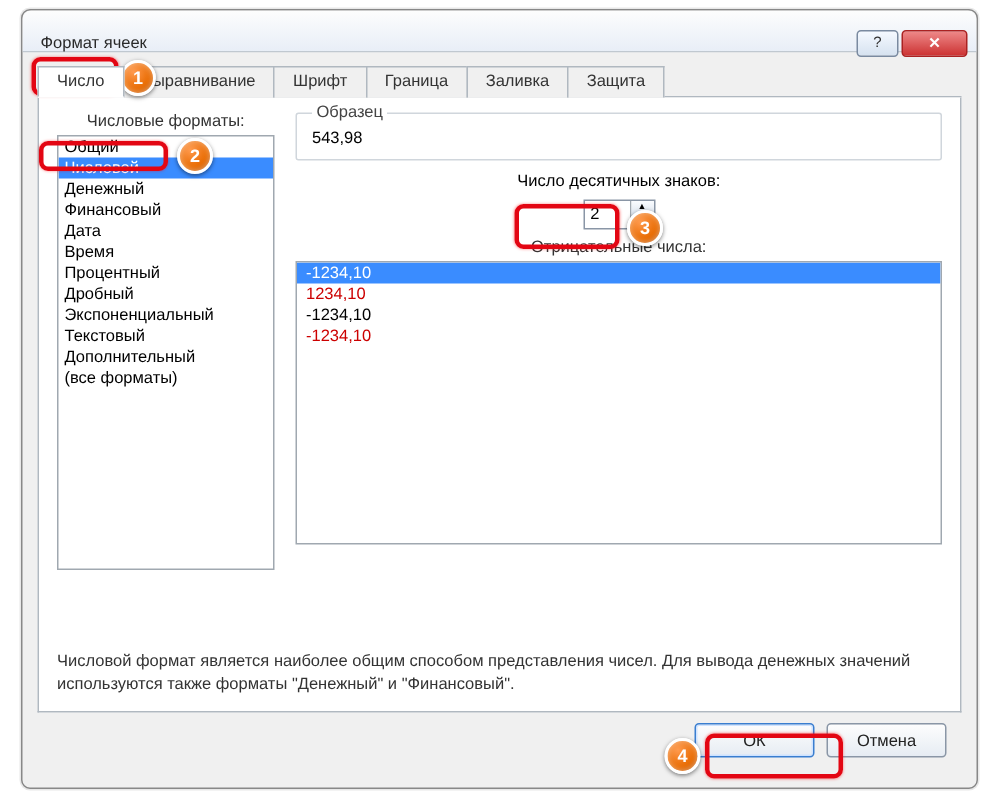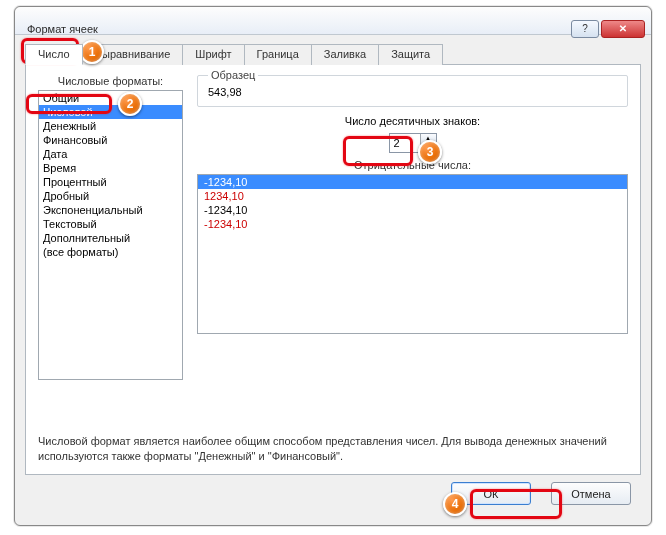--- a/index.html
+++ b/index.html
@@ -149,37 +149,37 @@
     border-bottom: 1px solid #c2cad4;
   }
   .spin .arrows div:last-child { border-bottom: none; }
 
   .chkrow { display:flex; align-items:center; gap:5px; margin-bottom:8px; }
   .chkbox { width:13px; height:13px; border:1px solid #7a8694; background:#fff; }
 
   .negbox {
     border: 1px solid #a0a8b0;
     background: #fff;
-    height: 160px;
+    height: 189px;
     overflow: hidden;
   }
   .neg-item { padding: 1px 6px; }
   .neg-item.sel { background: #3a8cff; color: #fff; }
   .neg-item.red { color: #c00; }
 
   .desc {
     margin-top: 20px;
     color: #333;
     line-height: 1.35;
   }
 
   .btnrow {
     position: absolute;
     right: 10px; bottom: 10px;
-    display: flex; gap: 20px;
+    display: flex; gap: 8px;
   }
   .btn {
     width: 80px; height: 23px;
     border: 1px solid #8a96a6;
     background: linear-gradient(#fdfdfd,#e6ecf3);
     border-radius: 3px;
     display: inline-flex;
     align-items: center;
     justify-content: center;
     color: #222;

